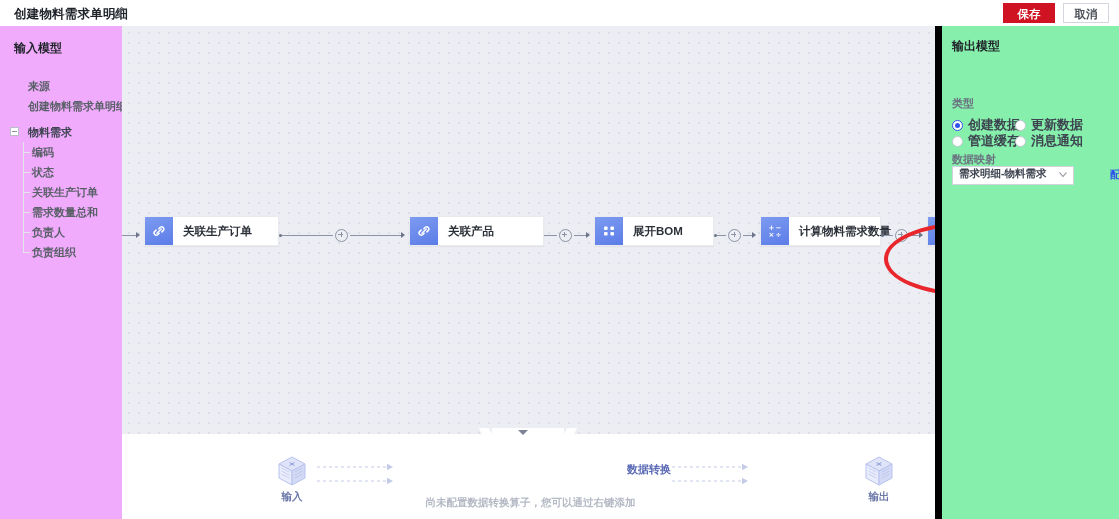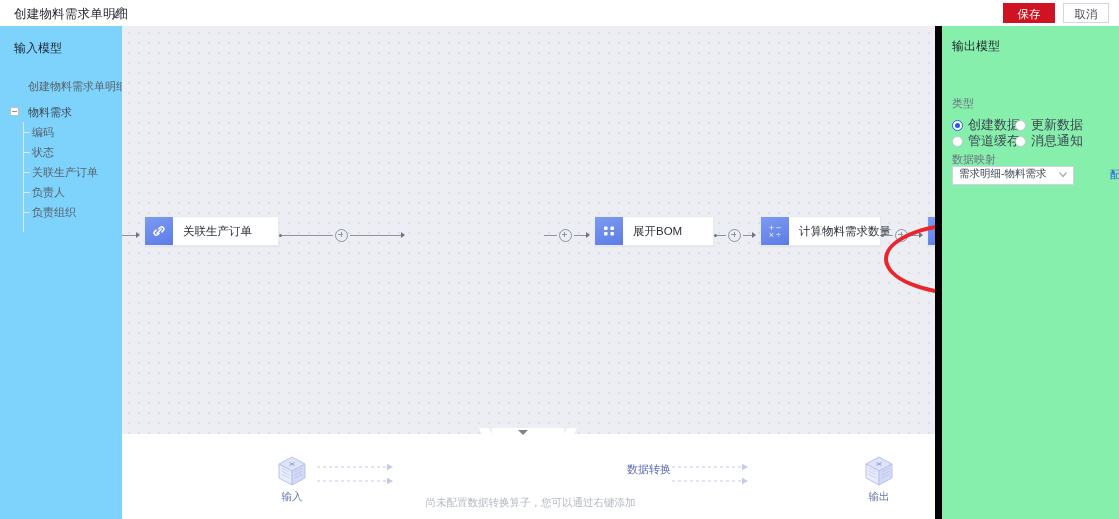--- a/index.html
+++ b/index.html
@@ -1,35 +1,35 @@
 <!DOCTYPE html>
 <html><head>
 <meta charset="utf-8">
 <style>
   html,body{margin:0;padding:0;}
   body{
     width:1119px;height:519px;overflow:hidden;
     font-family:"Liberation Sans","DejaVu Sans",sans-serif;
     font-size:12px;color:#2b2f36;background:#fff;
   }
-  #app{position:relative;width:976px;height:519px;}
+  #app{position:relative;width:976px;height:519px;font-weight:bold;}
 
   
   .topbar{position:absolute;left:0;top:0;width:1119px;height:26px;background:#fff;
     border-bottom:1px solid #e6e8ec;}
   .topbar-title{position:absolute;left:14px;top:6px;font-size:12.5px;color:#1f2329;letter-spacing:.2px;}
   .edit-icon{position:absolute;left:112px;top:5px;width:14px;height:14px;cursor:pointer;}
   .edit-icon svg{display:block;}
   .btn{position:absolute;top:3px;height:20px;line-height:20px;font-size:11.5px;
     text-align:center;cursor:pointer;box-sizing:border-box;}
   .btn-save{left:1003px;width:52px;background:#cf1322;color:#fff;border:1px solid #cf1322;}
   .btn-cancel{left:1063px;width:46px;background:#fff;color:#4a4f57;border:1px solid #d4d7dd;}
 
   
-  .leftpanel{position:absolute;left:0;top:26px;width:122px;height:493px;background:#7dd3fc;
+  .leftpanel{position:absolute;left:0;top:26px;width:122px;height:493px;background:#f0abfc;
     border-right:1px solid #e6e8ec;}
   .panel-title{font-size:12px;color:#1f2329;}
   .left-title{position:absolute;left:14px;top:14px;}
   .tree{position:absolute;left:0;top:50px;width:122px;}
   .tnode{position:relative;height:20px;line-height:20px;font-size:11px;color:#5a6068;white-space:nowrap;cursor:pointer;}
   .tnode.lvl1{padding-left:28px;}
   .tnode.group{padding-left:10px;color:#3d4450;}
   .tnode.lvl2{padding-left:32px;}
   .tnode .sq{position:absolute;left:10px;top:5px;width:9px;height:9px;border:1px solid #b9bec7;
     background:#fff;box-sizing:border-box;}
@@ -118,20 +118,23 @@
     </div>
     <div class="btn btn-save">保存</div>
     <div class="btn btn-cancel">取消</div>
   </div>
 
   <div class="leftpanel">
     <div class="panel-title left-title">输入模型</div>
 
     <div class="tree">
       <div class="tnode lvl1">
+        <span>来源</span>
+      </div>
+      <div class="tnode lvl1">
         <span>创建物料需求单明细</span>
       </div>
       <div class="gap"></div>
       <div class="tnode group">
         <span class="sq"></span>
         <span style="padding-left:18px">物料需求</span>
       </div>
       <div style="position:relative">
         <div class="tree-rail" style="top:0;height:110px"></div>
         <div class="tnode lvl2">
@@ -141,20 +144,24 @@
         <div class="tnode lvl2">
           <span class="tick" style="top:10px"></span>
           <span>状态</span>
         </div>
         <div class="tnode lvl2">
           <span class="tick" style="top:10px"></span>
           <span>关联生产订单</span>
         </div>
         <div class="tnode lvl2">
           <span class="tick" style="top:10px"></span>
+          <span>需求数量总和</span>
+        </div>
+        <div class="tnode lvl2">
+          <span class="tick" style="top:10px"></span>
           <span>负责人</span>
         </div>
         <div class="tnode lvl2">
           <span class="tick" style="top:10px"></span>
           <span>负责组织</span>
         </div>
       </div>
     </div>
   </div>
 
@@ -179,20 +186,30 @@
       </div>
 
       <div class="conn" style="left:157px;width:130px">
         <div class="dot"></div>
           <div class="ln"></div>
         <div class="plus"></div>
         <div class="ln"></div>
           <div class="arw"></div>
       </div>
 
+      <div class="node" style="left:287px;width:135px">
+        <div class="nicon">
+          <svg width="16" height="16" viewBox="0 0 16 16">
+            <path d="M6 10.2 L10.2 6" stroke="#fff" stroke-width="1.5" stroke-linecap="round"></path>
+            <path d="M5.1 7.1 L3.6 8.6 a2.2 2.2 0 0 0 3.1 3.1 L8.2 10.2" fill="none" stroke="#fff" stroke-width="1.5" stroke-linecap="round"></path>
+            <path d="M10.9 8.9 L12.4 7.4 a2.2 2.2 0 0 0 -3.1 -3.1 L7.8 5.8" fill="none" stroke="#fff" stroke-width="1.5" stroke-linecap="round"></path>
+          </svg>
+        </div>
+        <div class="nlabel">关联产品</div>
+      </div>
 
       <div class="conn" style="left:422px;width:50px">
         <div class="ln"></div>
         <div class="plus"></div>
         <div class="ln"></div>
           <div class="arw"></div>
       </div>
 
       <div class="node" style="left:472px;width:120px">
         <div class="nicon">

